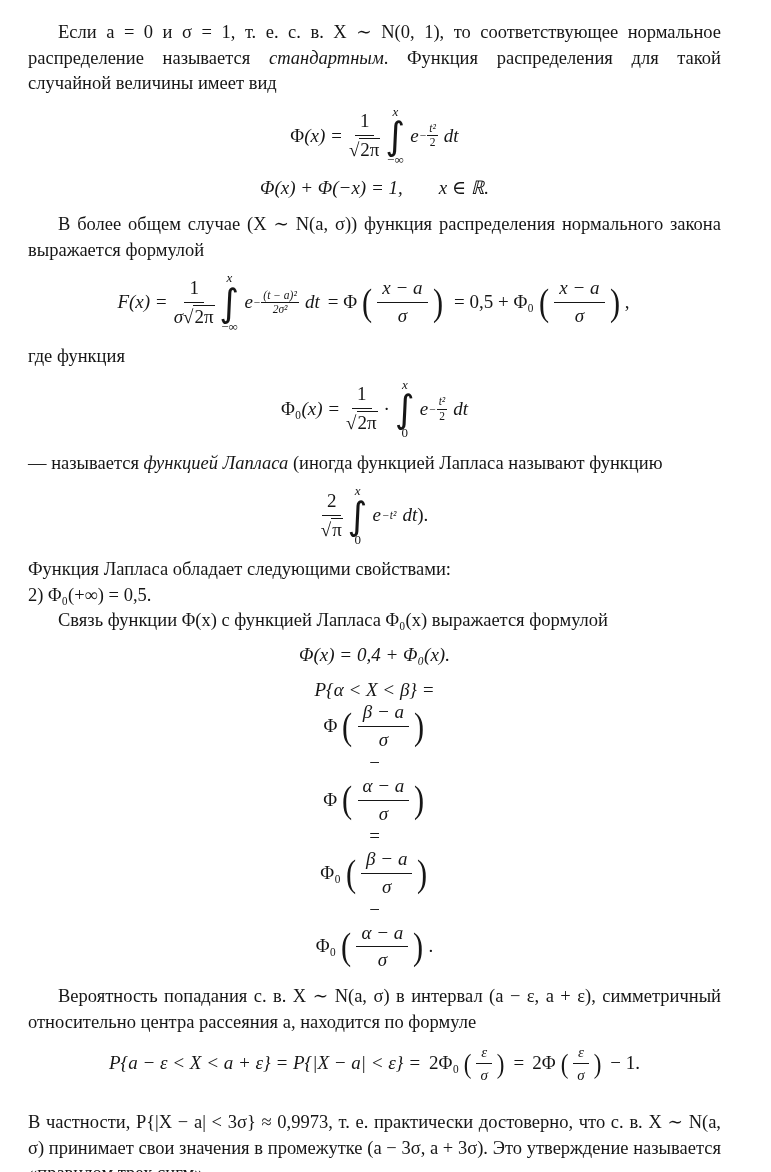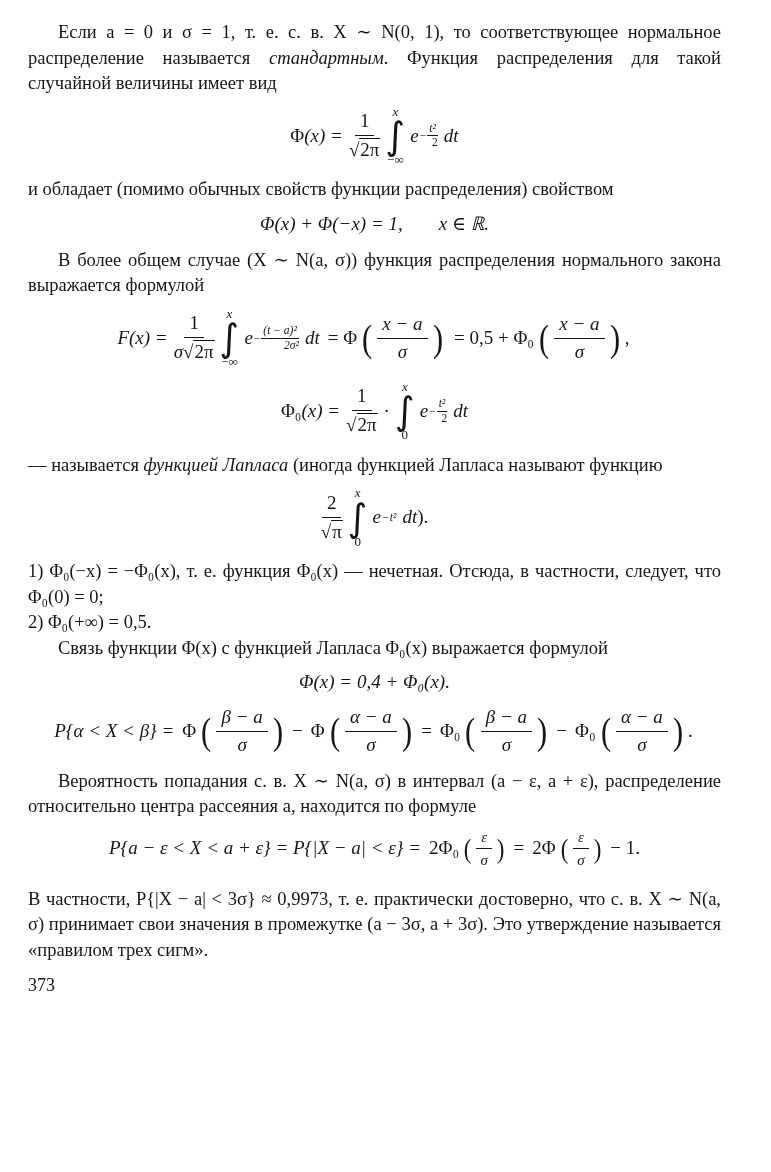--- a/index.html
+++ b/index.html
@@ -13,36 +13,36 @@
   .indent { text-indent:30px; }
   .it { font-style:italic; }
 
   .formula {
     display:flex; justify-content:center; align-items:center;
     font-size:19px; line-height:1.2; white-space:nowrap;
   }
   .formula > * { margin:0 3px; }
   .f-int   { margin:8px 0 10px; }
   .f-line  { margin:10px 0 12px;font-style:italic; }
-  .f-mid   { margin:10px 0 12px; }
-  .f-small { margin:8px 0 18px; }
+  .f-mid   { margin:10px 0 12px;flex-direction:column; }
+  .f-small { margin:8px 0 26px; }
   .grp { white-space:nowrap; display:inline-flex; align-items:center; }
 
   .frac { display:inline-flex; flex-direction:column; align-items:center; text-align:center; }
   .frac .num { padding:0 5px 2px; border-bottom:1.3px solid #161616; }
   .frac .den { padding-top:2px; display:inline-flex; align-items:baseline; }
   .frac.small { font-size:15px; }
   .arg { border-top:1.3px solid #161616; padding:0 1px; }
 
   .intgrp { display:inline-flex; flex-direction:column; align-items:center; line-height:1; margin:0 2px; }
   .ilim { font-size:13px; line-height:1.1; }
   .isign { font-size:38px; line-height:0.8; padding:2px 0; font-family:"DejaVu Sans",sans-serif; }
 
   .expgrp { display:inline-flex; align-items:center; font-size:11.5px; line-height:1; vertical-align:9px; margin-left:1px; }
-  .minifrac { display:inline-flex; flex-direction:column; align-items:flex-end; margin-left:1px; }
+  .minifrac { display:inline-flex; flex-direction:column; align-items:center; margin-left:1px; }
   .mnum { border-bottom:1px solid #161616; padding:0 2px 1px; }
   .mden { padding-top:1px; }
 
   .pgrp { display:inline-flex; align-items:center; }
   .pgrp > * { margin:0 2px; }
   .bigp { font-size:37px; font-weight:400; line-height:0.9; display:inline-block; transform:scaleX(0.82); }
   .bigp.medp { font-size:28px; }
 
   .footer { font-size:18px; margin-top:12px; }
 </style>
@@ -76,21 +76,20 @@
           <span>−</span>
           <span class="minifrac">
             <span class="mnum it">t²</span>
             <span class="mden">2</span>
           </span>
         </span>
       </span>
     <span class="it">dt</span>
   </div>
 
-  <p class="para">и обладает (помимо обычных свойств функции распределения) свойством</p>
 
   <div class="formula f-line">
     <span>Φ(x) + Φ(−x) = 1,</span>
     <span style="display:inline-block;width:24px;"></span>
     <span>x ∈ ℝ.</span>
   </div>
 
   <p class="para indent">В более общем случае (X ∼ N(a, σ)) функция распределения нормального закона выражается формулой</p>
 
   <div class="formula f-int">
@@ -133,20 +132,21 @@
         <span class="bigp">(</span>
         <span class="frac">
           <span class="num it">x − a</span>
           <span class="den it">σ</span>
         </span>
         <span class="bigp">)</span>
         <span>,</span>
       </span>
   </div>
 
+  <p class="para">где функция</p>
 
   <div class="formula f-int">
     <span class="grp">
         <span>Φ₀</span>
         <span class="it">(x) =</span>
       </span>
     <span class="frac">
         <span class="num">1</span>
         <span class="den">
           <span>√</span>
@@ -192,21 +192,21 @@
         <span class="expgrp">
           <span class="it">−t²</span>
         </span>
       </span>
     <span class="grp">
         <span class="it">dt</span>
         <span>).</span>
       </span>
   </div>
 
-  <p class="para">1) Φ₀(−x) = −Φ₀(x), т. е. функция Φ₀(x) — нечетная. Отсюда, в частности, следует, что Φ₀(0) = 0;</p>
+  <p class="para">Функция Лапласа обладает следующими свойствами:</p>
   <p class="para">2) Φ₀(+∞) = 0,5.</p>
   <p class="para indent">Связь функции Φ(x) с функцией Лапласа Φ₀(x) выражается формулой</p>
 
   <div class="formula f-line">
     <span>Φ(x) = 0,4 + Φ₀(x).</span>
   </div>
 
 
   <div class="formula f-mid">
     <span class="it">P{α &lt; X &lt; β} =</span>
@@ -245,21 +245,21 @@
         <span class="bigp">(</span>
         <span class="frac">
           <span class="num it">α − a</span>
           <span class="den it">σ</span>
         </span>
         <span class="bigp">)</span>
         <span>.</span>
       </span>
   </div>
 
-  <p class="para indent">Вероятность попадания с. в. X ∼ N(a, σ) в интервал (a − ε, a + ε), распределение относительно центра рассеяния a, находится по формуле</p>
+  <p class="para indent">Вероятность попадания с. в. X ∼ N(a, σ) в интервал (a − ε, a + ε), симметричный относительно центра рассеяния a, находится по формуле</p>
 
   <div class="formula f-small">
     <span class="it">P{a − ε &lt; X &lt; a + ε} = P{|X − a| &lt; ε} =</span>
     <span class="pgrp">
         <span>2Φ₀</span>
         <span class="bigp medp">(</span>
         <span class="frac small">
           <span class="num it">ε</span>
           <span class="den it">σ</span>
         </span>

